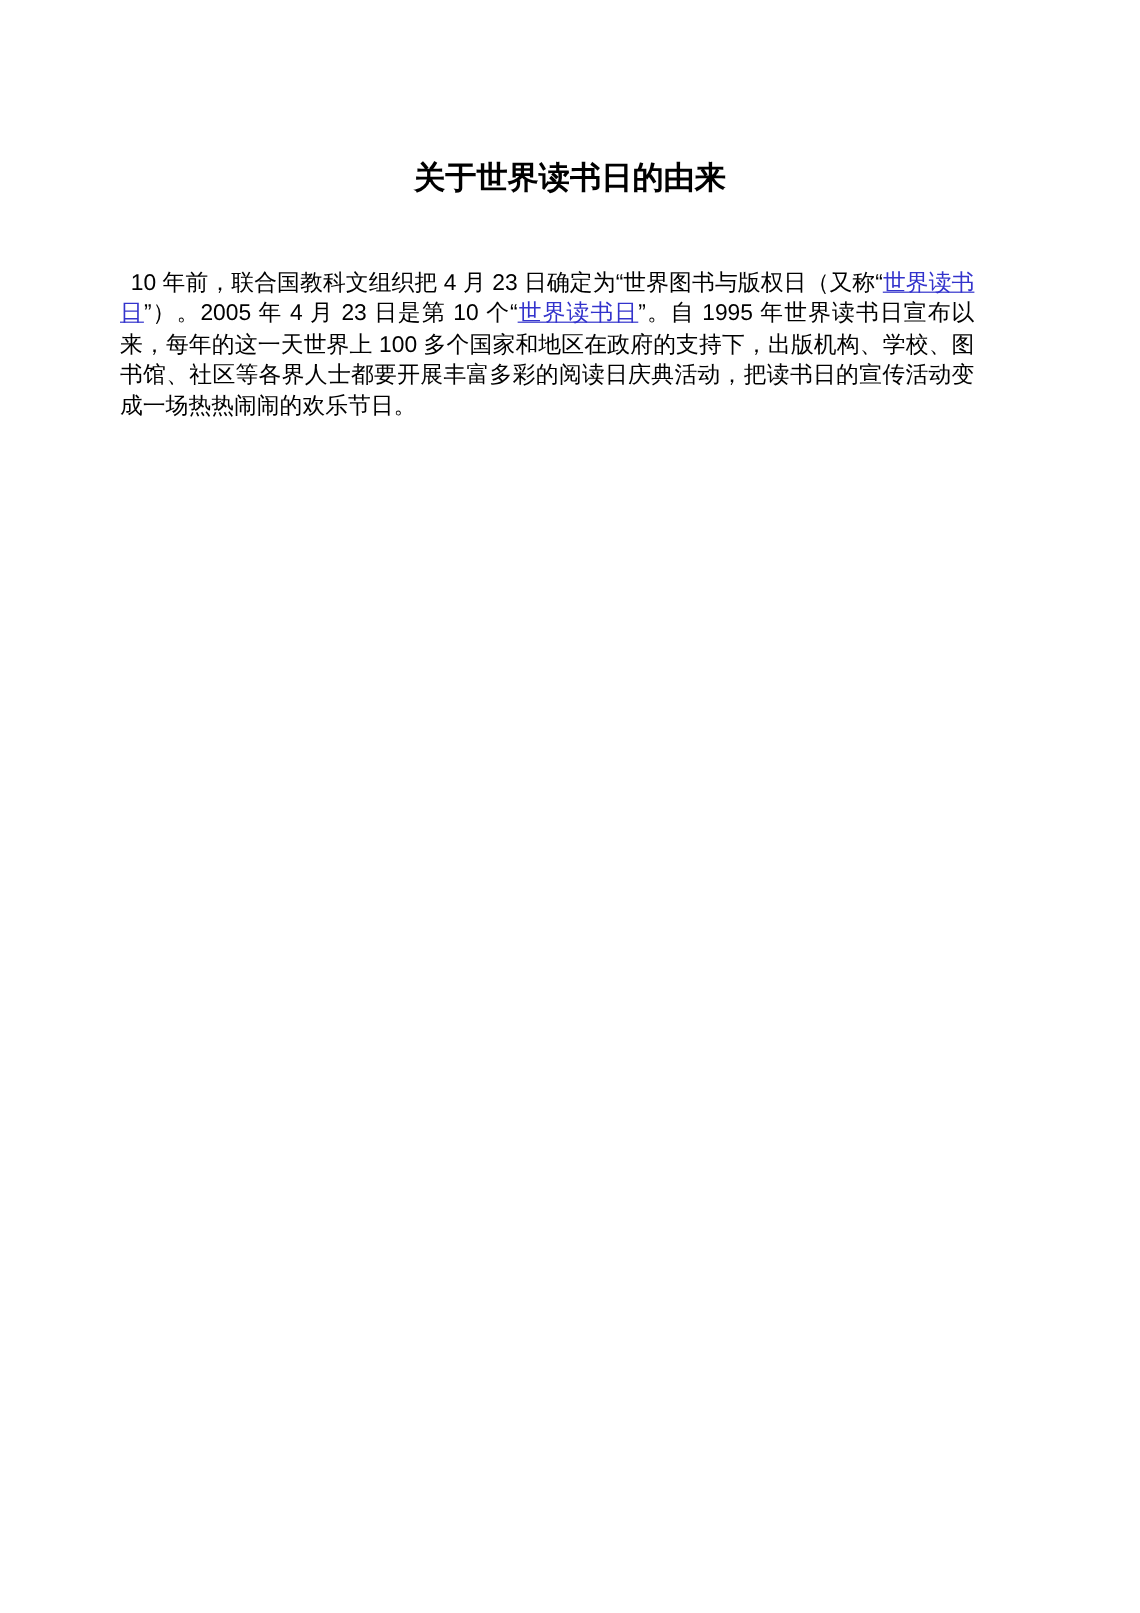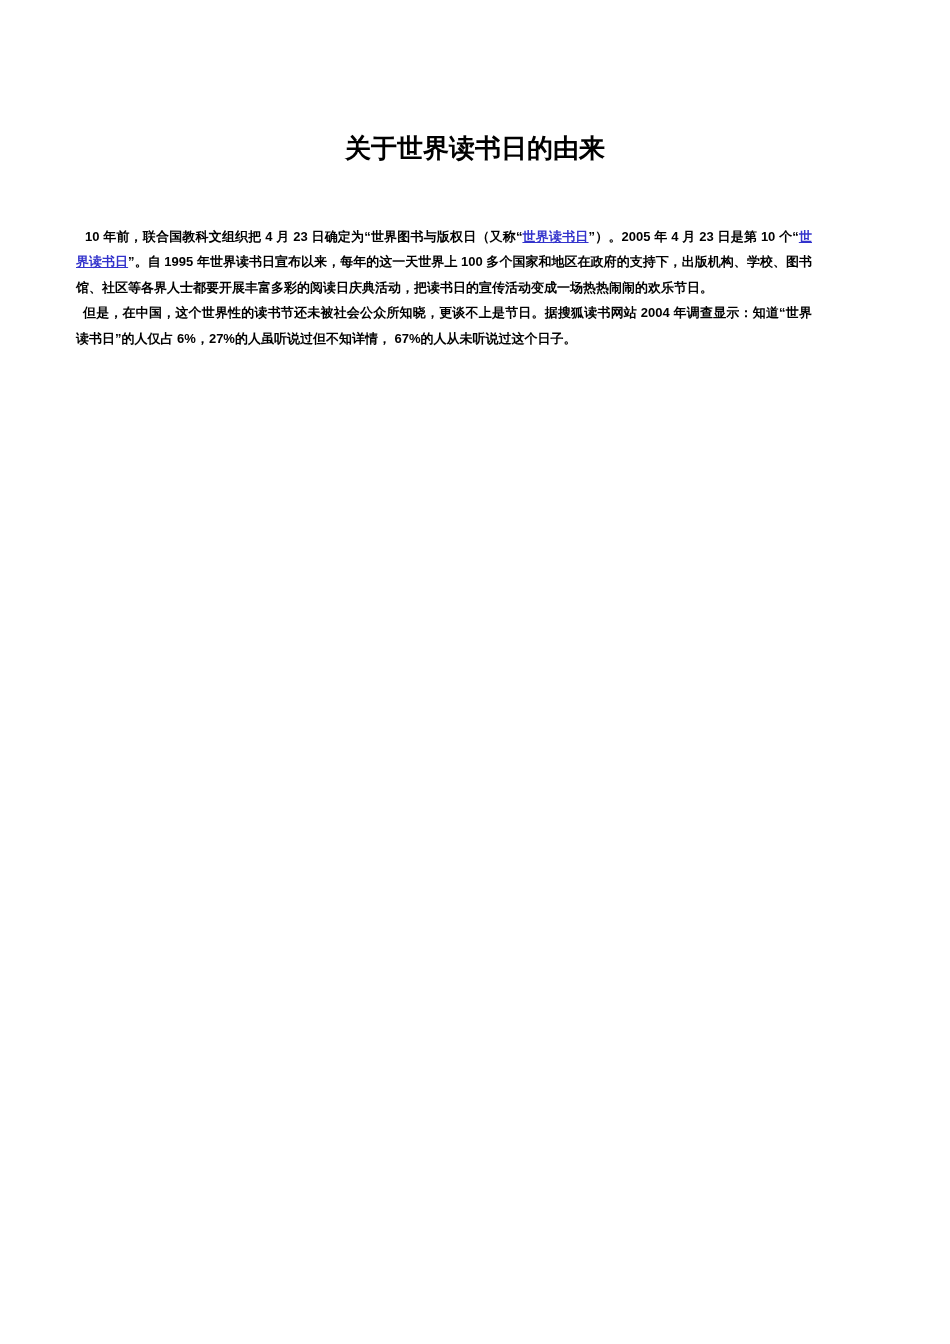--- a/index.html
+++ b/index.html
@@ -18,27 +18,26 @@
   .doc-title {
     margin: 133px 0 0 0;
     text-align: center;
     font-family: "Liberation Serif", serif;
     font-size: 26px;
     font-weight: bold;
     line-height: 31px;
     color: var(--text-color, #000000);
   }
   .doc-body {
-    margin: 60px 138px 0 76px;
+    margin: 60px 138px 0 100px;
     font-family: "Liberation Sans", serif;
-    font-size: 13px;
+    font-size: 19px;
     line-height: 25.4px;
     text-align: justify;
     color: var(--text-color, #000000);
-    font-weight: bold;
   }
   .doc-paragraph {
     margin: 0;
     padding: 0;
   }
   
   .doc-paragraph:nth-child(1) { text-indent: 9px; }
   .doc-paragraph:nth-child(2) { text-indent: 7px; }
   .doc-paragraph:nth-child(3) { text-indent: 4px; }
   .doc-link {
@@ -47,15 +46,14 @@
     cursor: pointer;
   }
 </style>
 </head>
 <body>
 
 <div class="page">
   <h1 class="doc-title">关于世界读书日的由来</h1>
   <div class="doc-body">
       <p class="doc-paragraph"><span>10 年前，联合国教科文组织把 4 月 23 日确定为“世界图书与版权日（又称“</span><a class="doc-link" href="#">世界读书日</a><span>”）。2005 年 4 月 23 日是第 10 个“</span><a class="doc-link" href="#">世界读书日</a><span>”。自 1995 年世界读书日宣布以来，每年的这一天世界上 100 多个国家和地区在政府的支持下，出版机构、学校、图书馆、社区等各界人士都要开展丰富多彩的阅读日庆典活动，把读书日的宣传活动变成一场热热闹闹的欢乐节日。</span></p>
-      <p class="doc-paragraph"><span>但是，在中国，这个世界性的读书节还未被社会公众所知晓，更谈不上是节日。据搜狐读书网站 2004 年调查显示：知道“世界读书日”的人仅占 6%，27%的人虽听说过但不知详情， 67%的人从未听说过这个日子。</span></p>
     </div>
 </div>
 
 </body></html>

